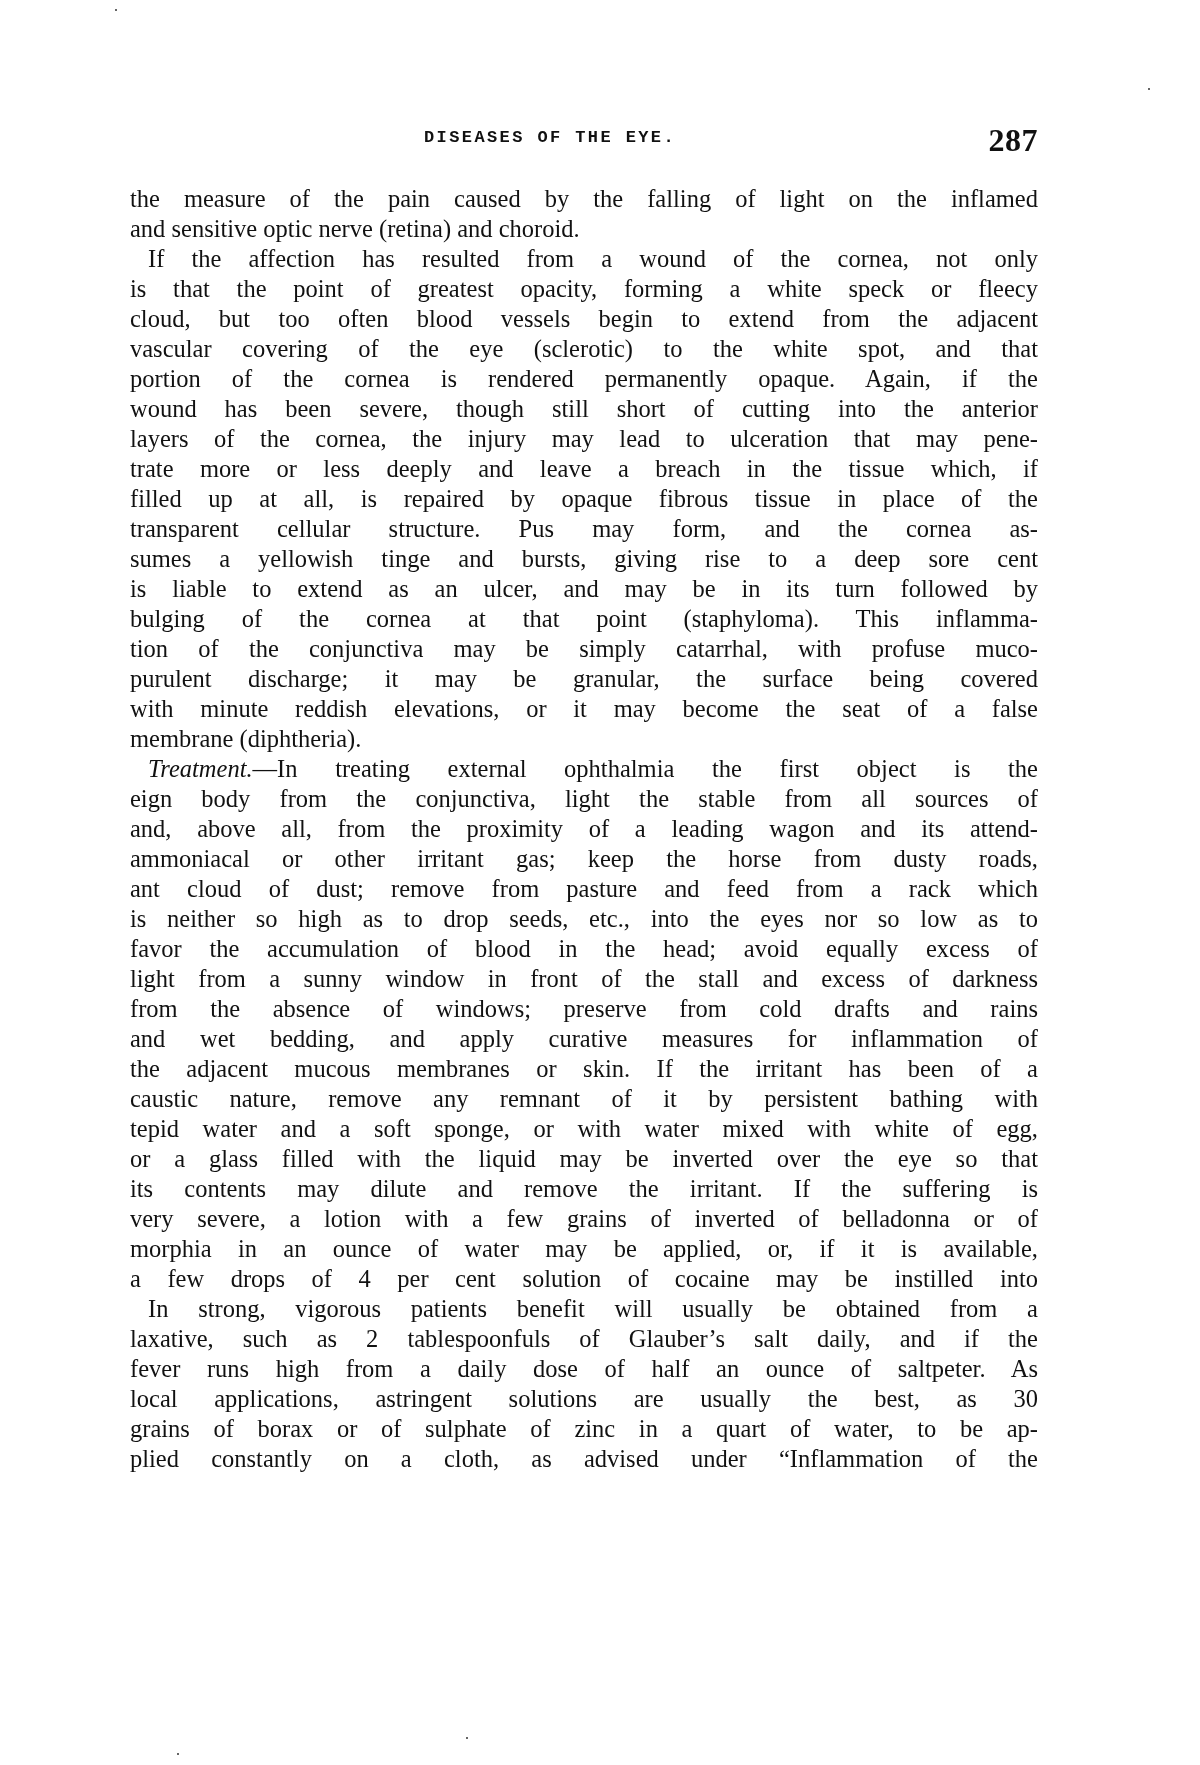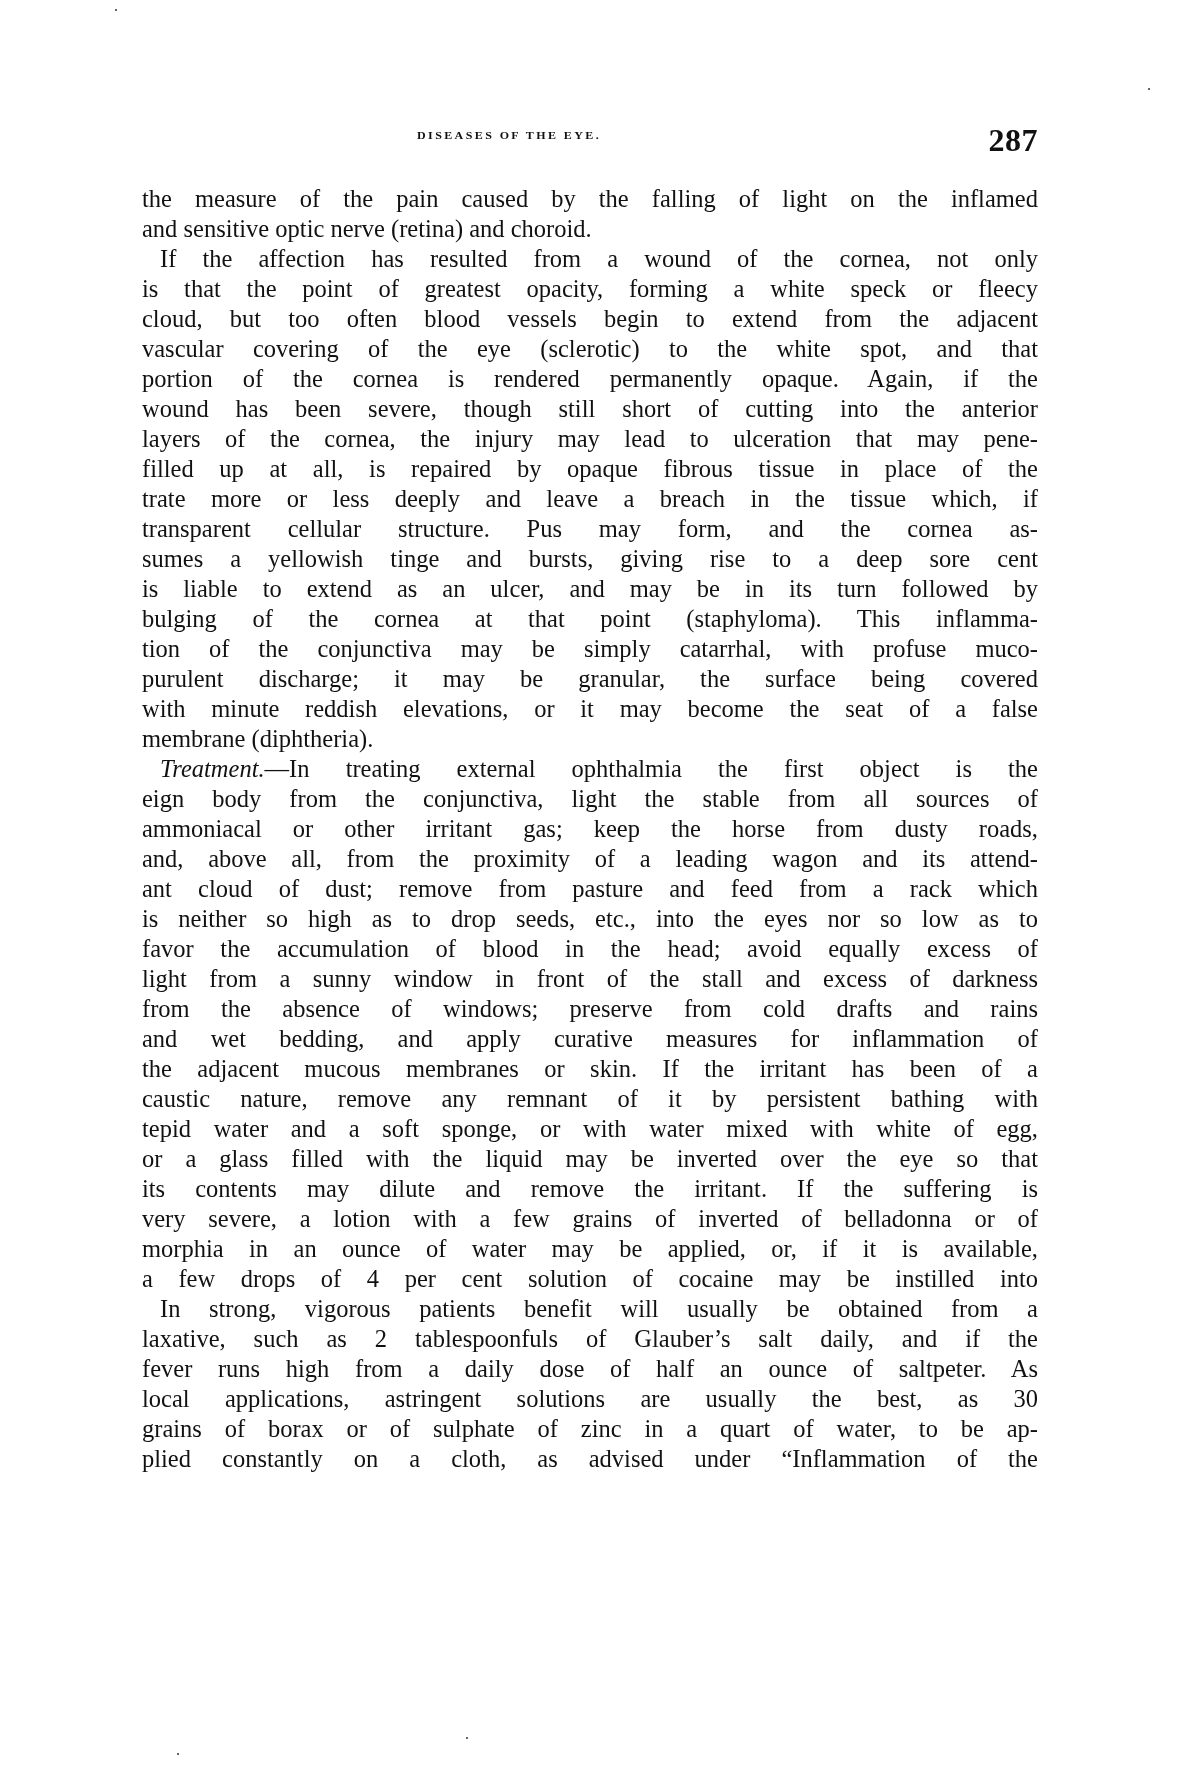--- a/index.html
+++ b/index.html
@@ -23,29 +23,30 @@
   }
   .running-head {
     position: absolute;
     top: 124px;
     left: 130px;
     width: 908px;
     height: 32px;
   }
   .running-title {
     position: absolute;
-    left: 287px;
+    left: 294px;
     top: 4px;
     width: 300px;
-    font-size: 12px;
+    font-size: 17px;
     letter-spacing: 2.4px;
     font-weight: bold;
     text-transform: uppercase;
     white-space: nowrap;
     transform: scaleY(0.95);
+    font-family: Liberation Mono, monospace;
   }
   .page-number {
     position: absolute;
     right: 0;
     top: -2px;
     font-size: 32px;
     font-weight: bold;
     letter-spacing: 0.5px;
   }
   .body-text {
@@ -56,21 +57,20 @@
   }
   .line {
     display: block;
     height: 30px;
     line-height: 30px;
     font-size: 24.5px;
     white-space: nowrap;
     text-align: justify;
     text-align-last: justify;
     overflow: visible;
-    margin-left: 12px;
   }
   .line.indent { padding-left: 18px; }
   .line.last { text-align-last: left; }
   .line .it { font-style: italic; }
   .speck {
     position: absolute;
     width: 2px; height: 2px;
     background: #333;
     border-radius: 1px;
   }
@@ -88,34 +88,34 @@
   <div class="body-text" id="body-text">
       <div class="line">the measure of the pain caused by the falling of light on the inflamed</div>
       <div class="line last">and sensitive optic nerve (retina) and choroid.</div>
       <div class="line indent">If the affection has resulted from a wound of the cornea, not only</div>
       <div class="line">is that the point of greatest opacity, forming a white speck or fleecy</div>
       <div class="line">cloud, but too often blood vessels begin to extend from the adjacent</div>
       <div class="line">vascular covering of the eye (sclerotic) to the white spot, and that</div>
       <div class="line">portion of the cornea is rendered permanently opaque.  Again, if the</div>
       <div class="line">wound has been severe, though still short of cutting into the anterior</div>
       <div class="line">layers of the cornea, the injury may lead to ulceration that may pene-</div>
+      <div class="line">trate more or less deeply and leave a breach in the tissue which, if</div>
       <div class="line">filled up at all, is repaired by opaque fibrous tissue in place of the</div>
-      <div class="line">trate more or less deeply and leave a breach in the tissue which, if</div>
       <div class="line">transparent cellular structure.  Pus may form, and the cornea as-</div>
       <div class="line">sumes a yellowish tinge and bursts, giving rise to a deep sore cent</div>
       <div class="line">is liable to extend as an ulcer, and may be in its turn followed by</div>
       <div class="line">bulging of the cornea at that point (staphyloma).  This inflamma-</div>
       <div class="line">tion of the conjunctiva may be simply catarrhal, with profuse muco-</div>
       <div class="line">purulent discharge; it may be granular, the surface being covered</div>
       <div class="line">with minute reddish elevations, or it may become the seat of a false</div>
       <div class="line last">membrane (diphtheria).</div>
       <div class="line indent"><span class="it">Treatment.</span><span>—In treating external ophthalmia the first object is the</span></div>
       <div class="line">eign body from the conjunctiva, light the stable from all sources of</div>
+      <div class="line">and, above all, from the proximity of a leading wagon and its attend-</div>
       <div class="line">ammoniacal or other irritant gas; keep the horse from dusty roads,</div>
-      <div class="line">and, above all, from the proximity of a leading wagon and its attend-</div>
       <div class="line">ant cloud of dust; remove from pasture and feed from a rack which</div>
       <div class="line">is neither so high as to drop seeds, etc., into the eyes nor so low as to</div>
       <div class="line">favor the accumulation of blood in the head; avoid equally excess of</div>
       <div class="line">light from a sunny window in front of the stall and excess of darkness</div>
       <div class="line">from the absence of windows; preserve from cold drafts and rains</div>
       <div class="line">and wet bedding, and apply curative measures for inflammation of</div>
       <div class="line">the adjacent mucous membranes or skin.  If the irritant has been of a</div>
       <div class="line">caustic nature, remove any remnant of it by persistent bathing with</div>
       <div class="line">tepid water and a soft sponge, or with water mixed with white of egg,</div>
       <div class="line">or a glass filled with the liquid may be inverted over the eye so that</div>

